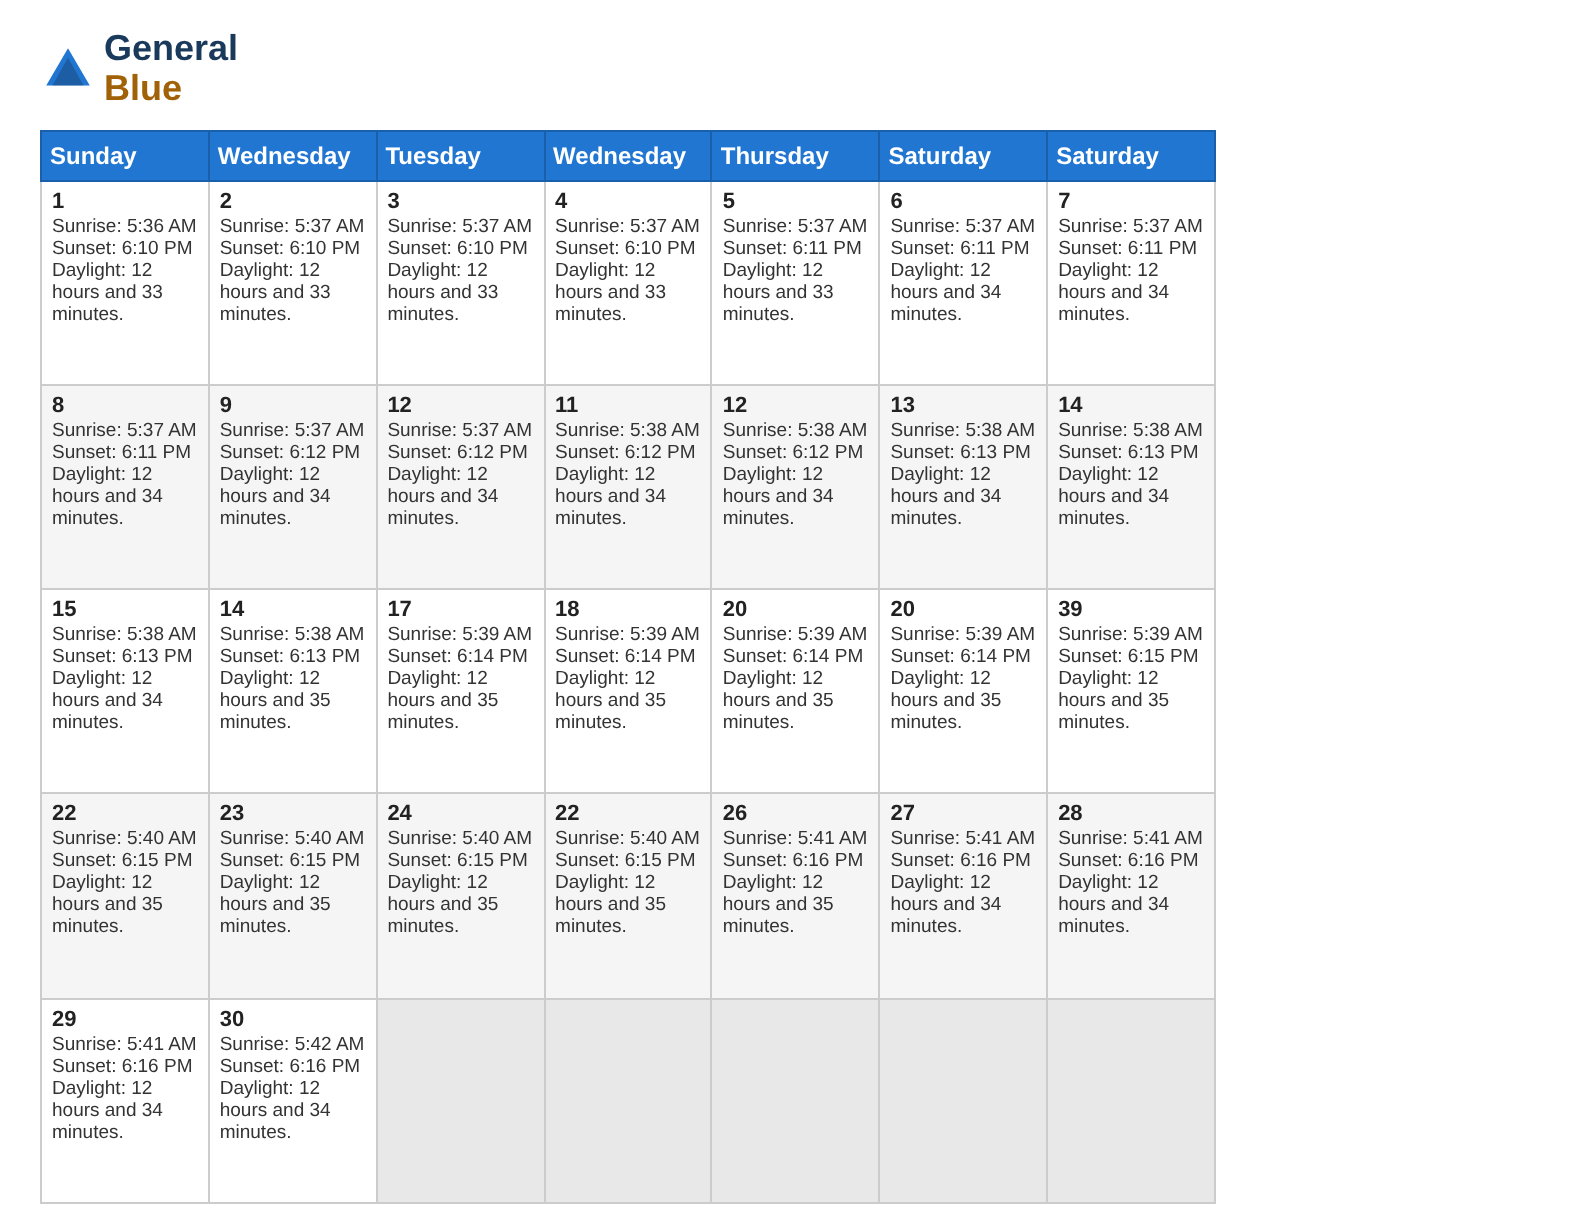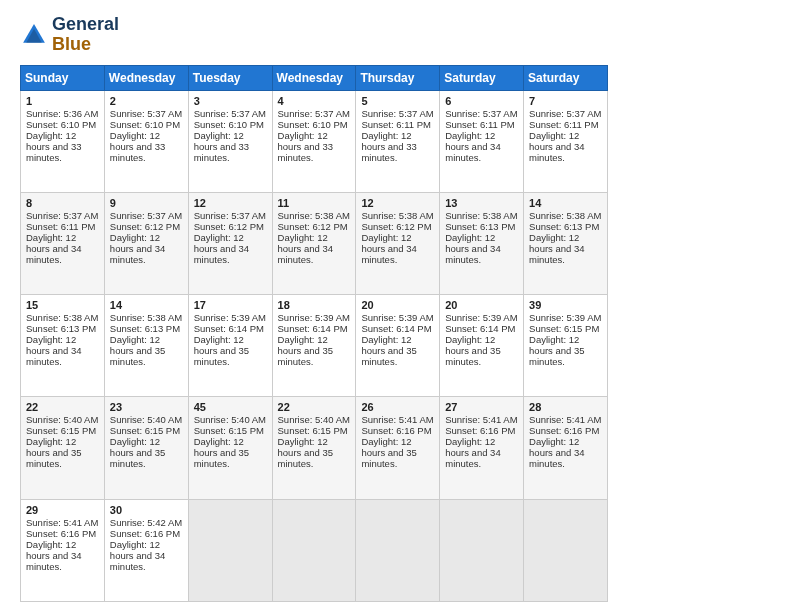--- a/index.html
+++ b/index.html
@@ -152,21 +152,21 @@
           <td><span class="day-num">14</span><span>Sunrise: 5:38 AM</span><br><span>Sunset: 6:13 PM</span><br><span>Daylight: 12 hours and 35 minutes.</span></td>
           <td><span class="day-num">17</span><span>Sunrise: 5:39 AM</span><br><span>Sunset: 6:14 PM</span><br><span>Daylight: 12 hours and 35 minutes.</span></td>
           <td><span class="day-num">18</span><span>Sunrise: 5:39 AM</span><br><span>Sunset: 6:14 PM</span><br><span>Daylight: 12 hours and 35 minutes.</span></td>
           <td><span class="day-num">20</span><span>Sunrise: 5:39 AM</span><br><span>Sunset: 6:14 PM</span><br><span>Daylight: 12 hours and 35 minutes.</span></td>
           <td><span class="day-num">20</span><span>Sunrise: 5:39 AM</span><br><span>Sunset: 6:14 PM</span><br><span>Daylight: 12 hours and 35 minutes.</span></td>
           <td><span class="day-num">39</span><span>Sunrise: 5:39 AM</span><br><span>Sunset: 6:15 PM</span><br><span>Daylight: 12 hours and 35 minutes.</span></td>
         </tr>
         <tr>
           <td><span class="day-num">22</span><span>Sunrise: 5:40 AM</span><br><span>Sunset: 6:15 PM</span><br><span>Daylight: 12 hours and 35 minutes.</span></td>
           <td><span class="day-num">23</span><span>Sunrise: 5:40 AM</span><br><span>Sunset: 6:15 PM</span><br><span>Daylight: 12 hours and 35 minutes.</span></td>
-          <td><span class="day-num">45</span><span>Sunrise: 5:40 AM</span><br><span>Sunset: 6:15 PM</span><br><span>Daylight: 12 hours and 35 minutes.</span></td>
+          <td><span class="day-num">24</span><span>Sunrise: 5:40 AM</span><br><span>Sunset: 6:15 PM</span><br><span>Daylight: 12 hours and 35 minutes.</span></td>
           <td><span class="day-num">22</span><span>Sunrise: 5:40 AM</span><br><span>Sunset: 6:15 PM</span><br><span>Daylight: 12 hours and 35 minutes.</span></td>
           <td><span class="day-num">26</span><span>Sunrise: 5:41 AM</span><br><span>Sunset: 6:16 PM</span><br><span>Daylight: 12 hours and 35 minutes.</span></td>
           <td><span class="day-num">27</span><span>Sunrise: 5:41 AM</span><br><span>Sunset: 6:16 PM</span><br><span>Daylight: 12 hours and 34 minutes.</span></td>
           <td><span class="day-num">28</span><span>Sunrise: 5:41 AM</span><br><span>Sunset: 6:16 PM</span><br><span>Daylight: 12 hours and 34 minutes.</span></td>
         </tr>
         <tr>
           <td><span class="day-num">29</span><span>Sunrise: 5:41 AM</span><br><span>Sunset: 6:16 PM</span><br><span>Daylight: 12 hours and 34 minutes.</span></td>
           <td><span class="day-num">30</span><span>Sunrise: 5:42 AM</span><br><span>Sunset: 6:16 PM</span><br><span>Daylight: 12 hours and 34 minutes.</span></td>
           <td class="empty-cell"></td>
           <td class="empty-cell"></td>

